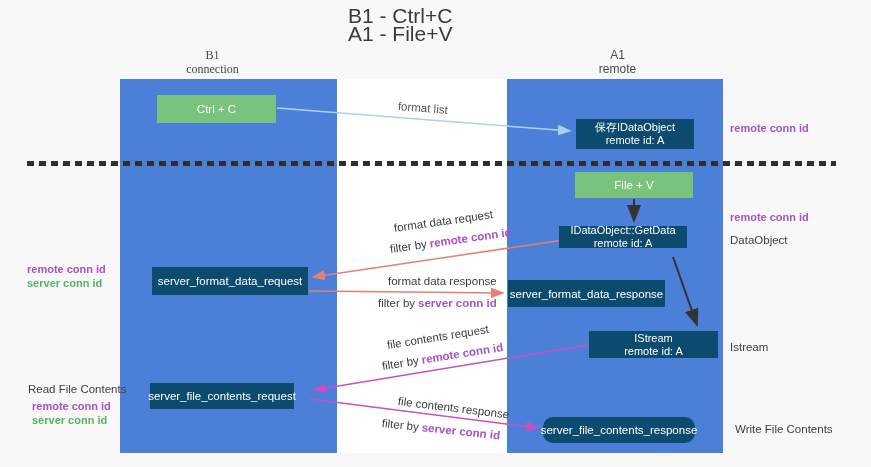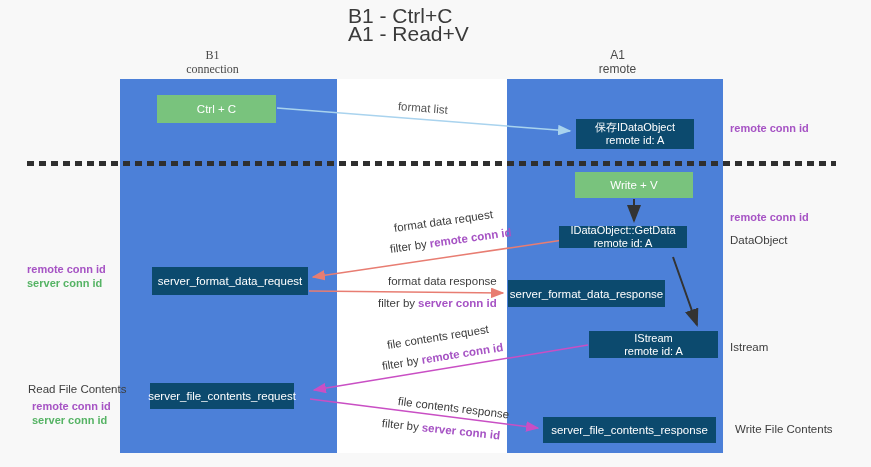--- a/index.html
+++ b/index.html
@@ -24,21 +24,21 @@
   .greentxt{color:#55b364;font-weight:bold;}
   .pair{display:inline-flex;gap:3px;}
 </style>
 </head>
 <body>
 
 <div class="canvas">
 
   <div class="title">
     <div>B1 - Ctrl+C</div>
-    <div>A1 - Read+V</div>
+    <div>A1 - File+V</div>
   </div>
 
   <div class="colheader" style="left:160px;font-family:Liberation Serif, serif;">
     <div>B1</div>
     <div>connection</div>
   </div>
   <div class="colheader" style="left:565px;">
     <div>A1</div>
     <div>remote</div>
   </div>
@@ -76,21 +76,21 @@
   <div class="node green" style="left:157px;top:95px;width:119px;height:28px;">
     <span>Ctrl + C</span>
   </div>
 
   <div class="node orange two" style="left:576px;top:119px;width:118px;height:30px;">
     <span>保存IDataObject</span>
     <span>remote id: A</span>
   </div>
 
   <div class="node green" style="left:575px;top:172px;width:118px;height:26px;">
-    <span>Write + V</span>
+    <span>File + V</span>
   </div>
 
   <div class="node orange two" style="left:559px;top:226px;width:128px;height:22px;">
     <span>IDataObject::GetData</span>
     <span>remote id: A</span>
   </div>
 
   <div class="node orange" style="left:508px;top:280px;width:157px;height:27px;">
     <span>server_format_data_response</span>
   </div>
@@ -101,21 +101,21 @@
 
   <div class="node orange two" style="left:589px;top:331px;width:129px;height:27px;">
     <span>IStream</span>
     <span>remote id: A</span>
   </div>
 
   <div class="node orange" style="left:150px;top:383px;width:144px;height:26px;">
     <span>server_file_contents_request</span>
   </div>
 
-  <div class="node orange" style="left:543px;top:417px;width:173px;height:26px;">
+  <div class="node orange" style="left:543px;top:417px;width:152px;height:26px;border-radius:10px;">
     <span>server_file_contents_response</span>
   </div>
 
   <span class="lbl" style="left:398px;top:100px;transform:rotate(4.5deg);color:#555;">format list</span>
   <span class="lbl small purple" style="left:730px;top:122px;">remote conn id</span>
   <span class="lbl small purple" style="left:730px;top:211px;">remote conn id</span>
   <span class="lbl" style="left:730px;top:234px;">DataObject</span>
   <span class="lbl" style="left:730px;top:341px;">Istream</span>
   <span class="lbl" style="left:735px;top:423px;">Write File Contents</span>
 

